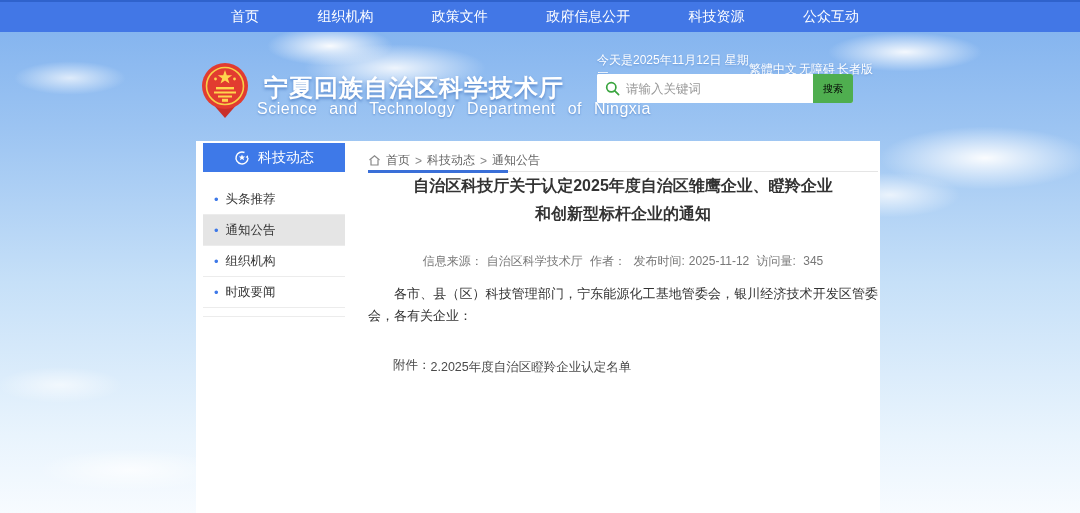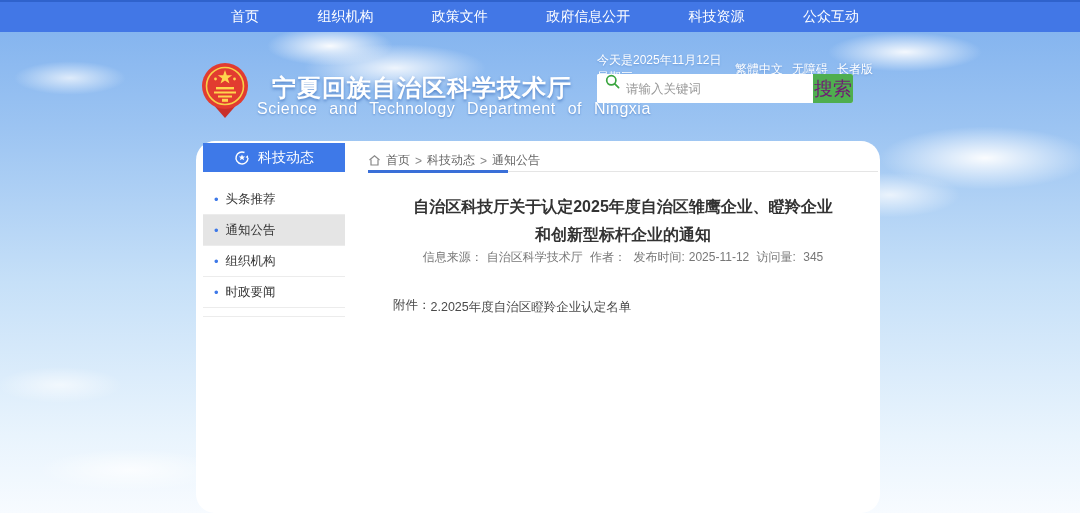--- a/index.html
+++ b/index.html
@@ -19,60 +19,60 @@
       linear-gradient(180deg,#7eb0ee 0%,#9cc4f2 25%,#c6e0f8 55%,#e9f4fd 85%,#f7fbff 100%);
   }
   
   .navbar { position:absolute; left:0; top:0; width:1080px; height:32px;
     background:#4277e6; border-top:2px solid #2f62cc; }
   .nav-items { position:absolute; left:225px; top:0; width:640px; height:30px;
     display:flex; justify-content:space-between; align-items:center; }
   .nav-item { color:#fff; font-size:14px; padding:0 6px; cursor:pointer; white-space:nowrap; }
   
   .emblem { position:absolute; left:201px; top:62px; width:48px; height:57px; }
-  .site-title { position:absolute; left:272px; top:72px; width:420px; color:#fff;
+  .site-title { position:absolute; left:264px; top:72px; width:420px; color:#fff;
     font-size:24px; font-weight:bold; letter-spacing:1px;
     text-shadow:0 2px 3px rgba(32,84,168,.5); white-space:nowrap; }
   .site-subtitle { position:absolute; left:257px; top:100px; color:#fff; font-size:16px;
     letter-spacing:.5px; word-spacing:7px; text-shadow:0 1px 2px rgba(32,84,168,.45); white-space:nowrap; }
   .header-right-top { position:absolute; left:597px; top:52px; width:276px; display:flex;
     justify-content:space-between; align-items:center; color:#fff; font-size:12px;
     text-shadow:0 1px 2px rgba(60,110,190,.4); }
-  .lang-links { display:flex; gap:9px; }
+  .lang-links { display:flex; gap:2px; }
   .lang-link { cursor:pointer; white-space:nowrap; }
   .search-wrap { position:absolute; left:597px; top:74px; width:256px; height:29px;
     display:flex; background:#fff; border-radius:2px; overflow:hidden; }
-  .search-box { flex:1; display:flex; padding-left:8px; background:#fff; }
+  .search-box { flex:1; display:flex; align-items:center; padding-left:8px; background:#fff; }
   .search-box input { border:none; outline:none; flex:1; font-size:12.5px; color:#333;
     font-family:"Liberation Sans","DejaVu Sans",sans-serif; margin-left:6px; }
   .search-box input::placeholder { color:#999; }
-  .search-btn { width:40px; background:#4fae4f; color:#701a75; border:none; font-size:19px;
+  .search-btn { width:40px; background:#4fae4f; color:#000000; border:none; font-size:10px;
     cursor:pointer; font-family:"Liberation Sans","DejaVu Sans",sans-serif; }
   
-  .wrapper { position:absolute; left:196px; top:141px; width:684px; height:372px; background:#fff;border-radius:19px; }
+  .wrapper { position:absolute; left:196px; top:141px; width:684px; height:372px; background:#fff; }
   
   .sidebar { position:absolute; left:7px; top:2px; width:142px; }
   .sidebar-header { height:29px; background:#3e79e8; color:#fff; display:flex;
     align-items:center; justify-content:center; gap:8px; font-size:14px; }
   .side-list { margin-top:12px; }
   .side-item { height:31px; display:flex; align-items:center; padding-left:11px; gap:7px;
     font-size:12.5px; color:#333; border-bottom:1px solid #ececec; cursor:pointer; }
   .side-item .dot { color:#3e79e8; font-size:13px; line-height:1; }
   .side-item.active { background:#e5e5e5; }
   .side-tail { height:9px; border-bottom:1px solid #ececec; }
   
   .main { position:absolute; left:172px; top:0; width:510px; }
   .breadcrumb { padding-top:9px; height:31px; display:flex; align-items:center; gap:5px;
     font-size:12px; color:#666; border-bottom:1px solid #e5e5e5; position:relative; }
   .breadcrumb .crumb { cursor:pointer; }
   .breadcrumb .sep { color:#888; }
   .bc-blue { position:absolute; left:0; bottom:-2px; width:140px; height:3px; background:#3a6fd8; }
-  .art-title { margin-top:21px; text-align:center; font-size:16px; font-weight:bold;
+  .art-title { text-align:center; font-size:16px; font-weight:bold;
     color:#333; line-height:28px; }
-  .art-meta { text-align:center; font-size:12px; color:#777; }
+  .art-meta { margin-top:25px; text-align:center; font-size:12px; color:#777; }
   .art-meta span { margin:0 2px; }
   .art-body { margin-top:13px; font-size:13px; color:#333; line-height:21.6px; text-align:justify; }
   .art-body p { text-indent:2em; }
   .attachments { margin-top:31px; margin-left:25px; display:flex; font-size:12.5px; color:#4a4a4a; }
   .attach-items { display:flex; flex-direction:column; }
   .attach-item { line-height:21.5px; cursor:pointer; }
 </style>
 </head>
 <body>
 
@@ -175,20 +175,21 @@
     </div>
 
     <div class="art-meta">
       <span>信息来源：</span><span>自治区科学技术厅</span>
       <span>作者：</span>
       <span>发布时间:</span><span>2025-11-12</span>
       <span>访问量:</span> <span>345</span>
     </div>
 
     <div class="art-body">
+      <p>各市、县（区）科技管理部门，宁东能源化工基地管委会，银川经济技术开发区管委会，各有关企业：</p>
     </div>
 
     <div class="attachments">
       <span>附件：</span>
       <span class="attach-items">
         <span class="attach-item">2.2025年度自治区瞪羚企业认定名单</span>
 
       </span>
     </div>
 

